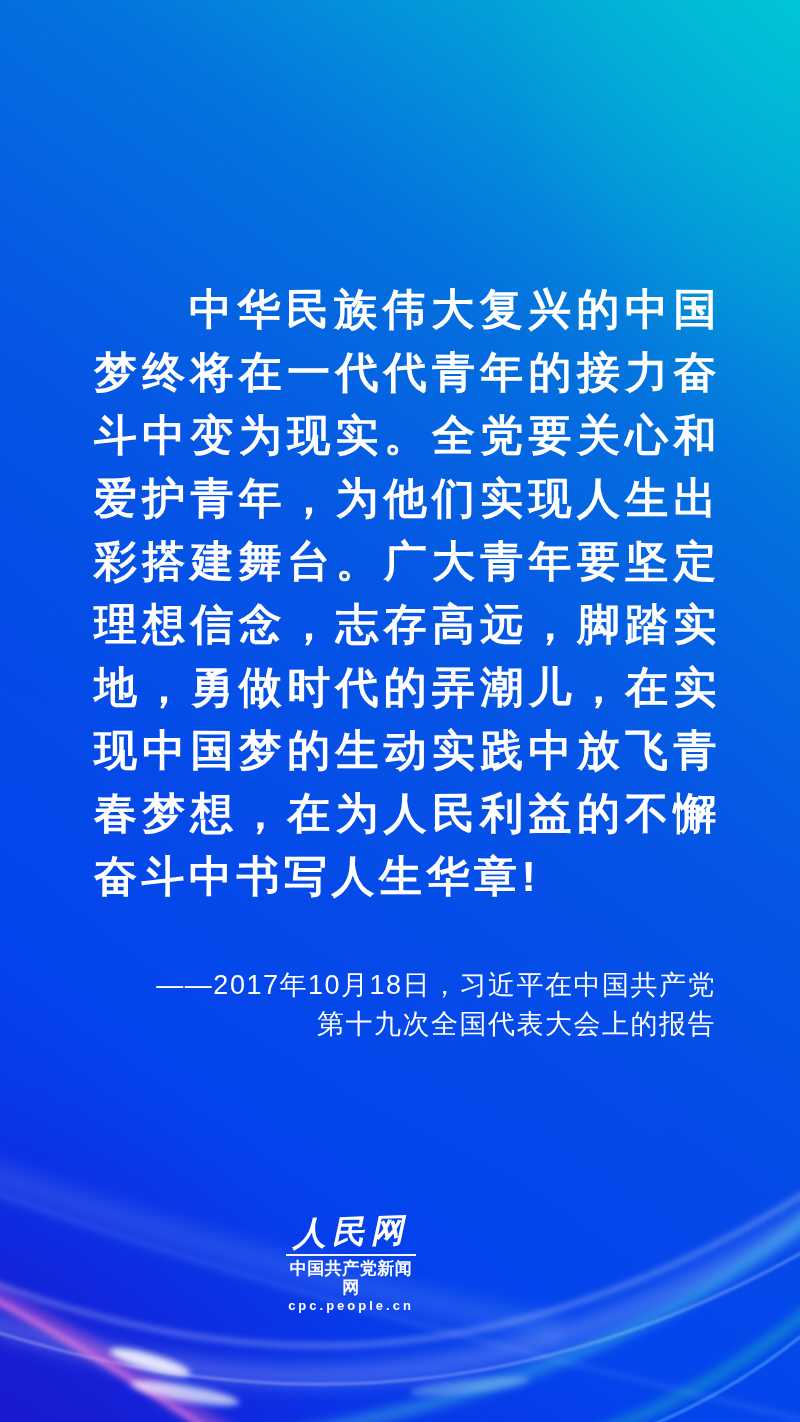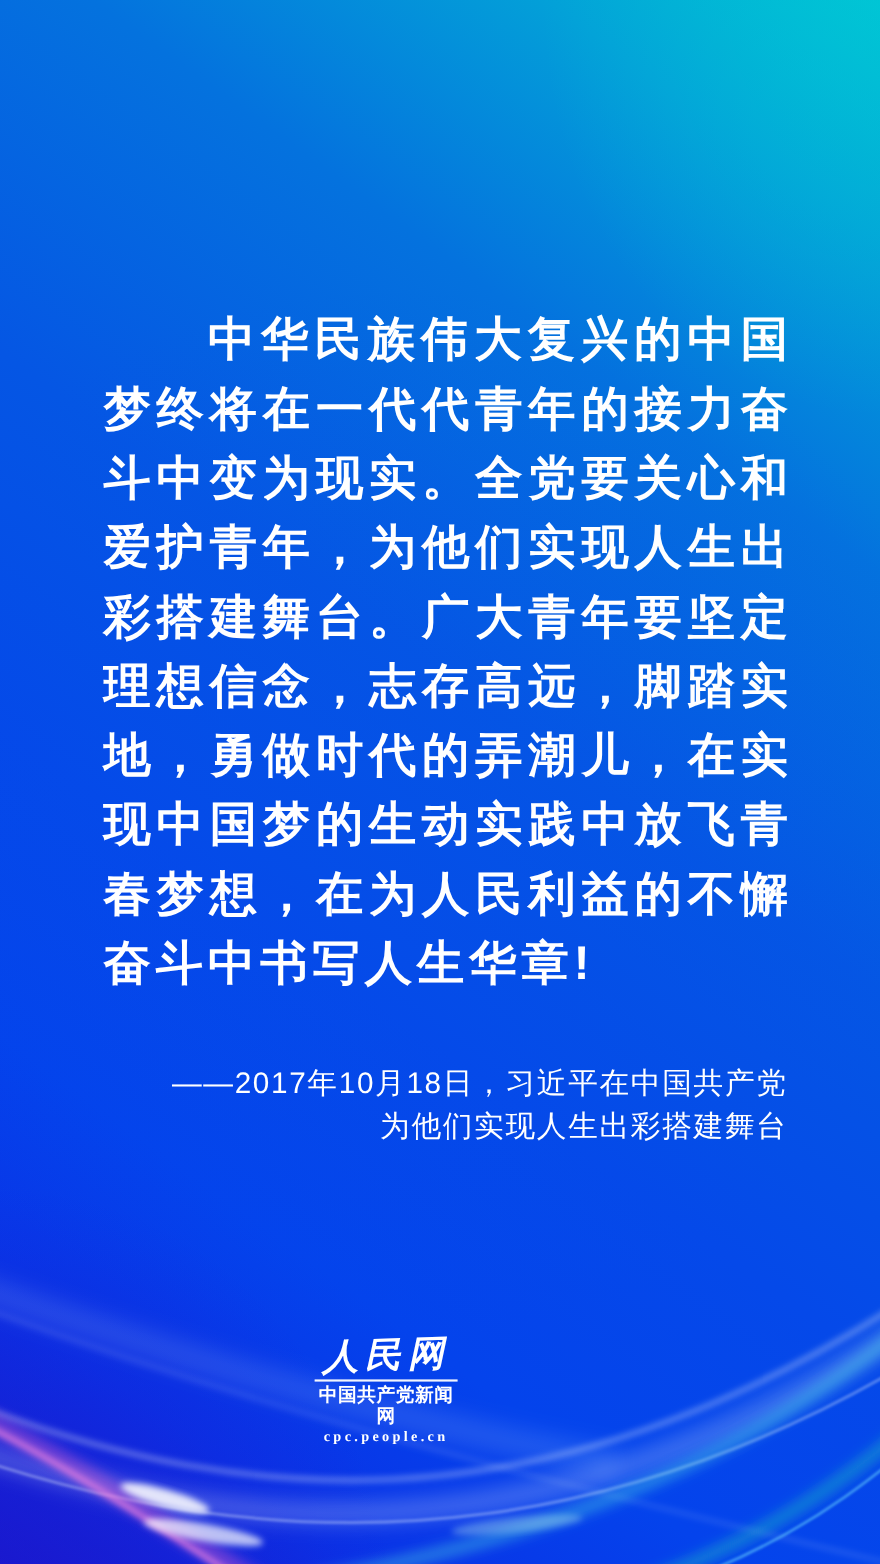--- a/index.html
+++ b/index.html
@@ -50,21 +50,21 @@
     font-size:33px;font-weight:700;font-style:italic;
     letter-spacing:6px;line-height:36px;
     transform:rotate(-2deg);
     display:block;
   }
   .people-divider{
     display:block;width:130px;height:2px;background:#ffffff;
     margin:4px auto 3px auto;border:none;opacity:.95;
   }
   .people-site{display:block;font-size:17px;font-weight:700;letter-spacing:.5px;line-height:19px;}
-  .people-domain{display:block;font-size:13px;font-weight:700;letter-spacing:3px;line-height:16px;margin-top:1px;font-family:Liberation Serif, serif;}
+  .people-domain{display:block;font-size:13px;font-weight:700;letter-spacing:3px;line-height:16px;margin-top:1px;}
   .sxz-logo{position:absolute;left:420px;top:0;width:120px;height:110px;}
   .sxz-ring{
     position:absolute;left:18px;top:12px;width:76px;height:76px;
     border-radius:50%;
     border:8px solid rgba(255,255,255,.22);
     box-shadow:0 0 6px rgba(255,255,255,.15), inset 0 0 5px rgba(255,255,255,.12);
     filter:blur(1px);
   }
   .sxz-ring::after{
     content:"";position:absolute;left:-4px;top:-4px;width:70px;height:70px;border-radius:50%;
@@ -124,21 +124,21 @@
 
     <ellipse cx="150" cy="1362" rx="42" ry="8" fill="#ffffff" fill-opacity="0.85" transform="rotate(16 150 1362)" filter="url(#b3)"></ellipse>
     <ellipse cx="185" cy="1393" rx="55" ry="8" fill="#ffffff" fill-opacity="0.7" transform="rotate(10 185 1393)" filter="url(#b3)"></ellipse>
     <ellipse cx="470" cy="1386" rx="60" ry="7" fill="#bff4ec" fill-opacity="0.35" transform="rotate(-6 470 1386)" filter="url(#b3)"></ellipse>
   </svg>
 
   <p class="quote">中华民族伟大复兴的中国梦终将在一代代青年的接力奋斗中变为现实。全党要关心和爱护青年，为他们实现人生出彩搭建舞台。广大青年要坚定理想信念，志存高远，脚踏实地，勇做时代的弄潮儿，在实现中国梦的生动实践中放飞青春梦想，在为人民利益的不懈奋斗中书写人生华章!</p>
 
   <p class="attribution">
     <span class="l1">——2017年10月18日，习近平在中国共产党</span>
-    <span class="l2">为他们实现人生出彩搭建舞台</span>
+    <span class="l2">第十九次全国代表大会上的报告</span>
   </p>
 
   <div class="footer">
 
     <div class="people-logo">
       <span class="people-script">人民网</span>
       <span class="people-divider"></span>
       <span class="people-site">中国共产党新闻网</span>
       <span class="people-domain">cpc.people.cn</span>
     </div>

